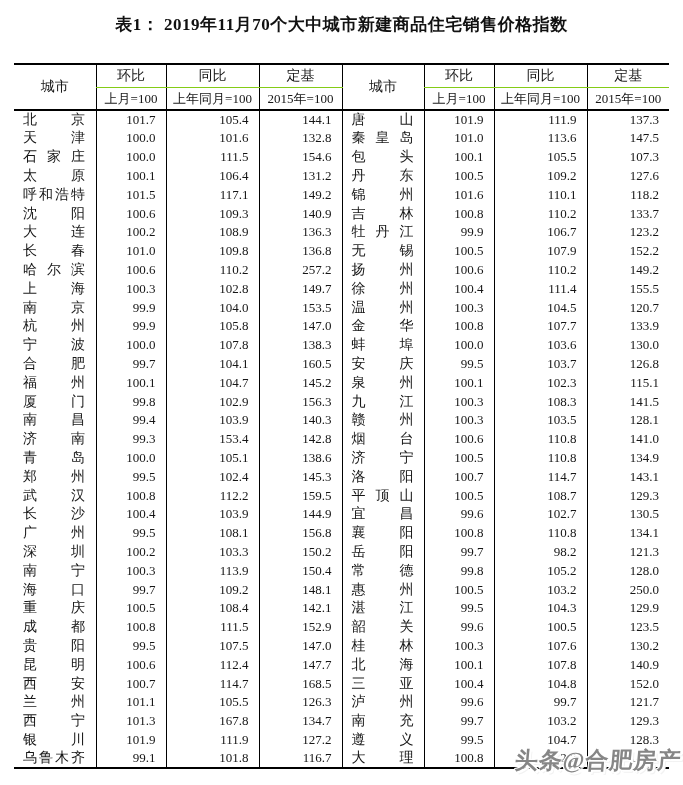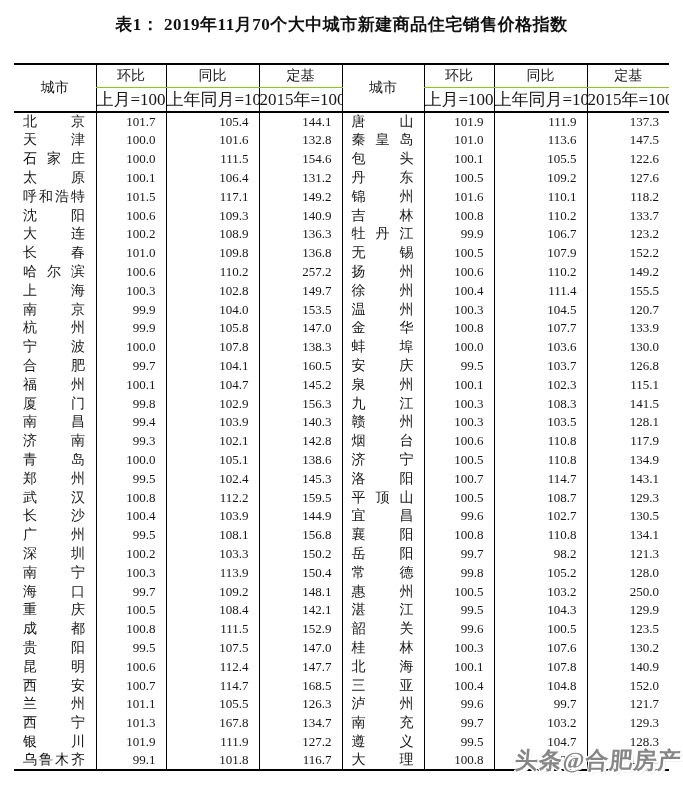--- a/index.html
+++ b/index.html
@@ -34,21 +34,21 @@
   }
   
   .vl { border-left:1px solid #000; }
   
   thead th {
     font-weight:normal;
     font-size:14px;
     text-align:center;
   }
   thead tr.h1 th { height:22px; }
-  thead tr.h2 th { height:21px; font-size:17px; }
+  thead tr.h2 th { height:21px; font-size:13px; }
   thead tr.h1 th.split { border-bottom:1px solid #84cc16; }
   thead th.hdr-bottom { border-bottom:2px solid #000; }
   
   tbody tr { height:18.8px;font-family:Liberation Serif, serif; }
   tbody td.city { font-size:14px; padding-left:9px; text-align:left; }
   tbody td.num  { font-size:13px; padding-right:10px; text-align:right; }
   .city-name {
     display:inline-block;
     width:62px;
     text-align:justify;
@@ -133,21 +133,21 @@
           <td class="num vl">147.5</td>
         </tr>
         <tr>
           <td class="city"><span class="city-name">石家庄</span></td>
           <td class="num vl">100.0</td>
           <td class="num vl">111.5</td>
           <td class="num vl">154.6</td>
           <td class="city vl"><span class="city-name">包头</span></td>
           <td class="num vl">100.1</td>
           <td class="num vl">105.5</td>
-          <td class="num vl">122.6</td>
+          <td class="num vl">107.3</td>
         </tr>
         <tr>
           <td class="city"><span class="city-name">太原</span></td>
           <td class="num vl">100.1</td>
           <td class="num vl">106.4</td>
           <td class="num vl">131.2</td>
           <td class="city vl"><span class="city-name">丹东</span></td>
           <td class="num vl">100.5</td>
           <td class="num vl">109.2</td>
           <td class="num vl">127.6</td>
@@ -278,26 +278,26 @@
           <td class="num vl">103.9</td>
           <td class="num vl">140.3</td>
           <td class="city vl"><span class="city-name">赣州</span></td>
           <td class="num vl">100.3</td>
           <td class="num vl">103.5</td>
           <td class="num vl">128.1</td>
         </tr>
         <tr>
           <td class="city"><span class="city-name">济南</span></td>
           <td class="num vl">99.3</td>
-          <td class="num vl">102.1</td>
+          <td class="num vl">153.4</td>
           <td class="num vl">142.8</td>
           <td class="city vl"><span class="city-name">烟台</span></td>
           <td class="num vl">100.6</td>
           <td class="num vl">110.8</td>
-          <td class="num vl">117.9</td>
+          <td class="num vl">141.0</td>
         </tr>
         <tr>
           <td class="city"><span class="city-name">青岛</span></td>
           <td class="num vl">100.0</td>
           <td class="num vl">105.1</td>
           <td class="num vl">138.6</td>
           <td class="city vl"><span class="city-name">济宁</span></td>
           <td class="num vl">100.5</td>
           <td class="num vl">110.8</td>
           <td class="num vl">134.9</td>

